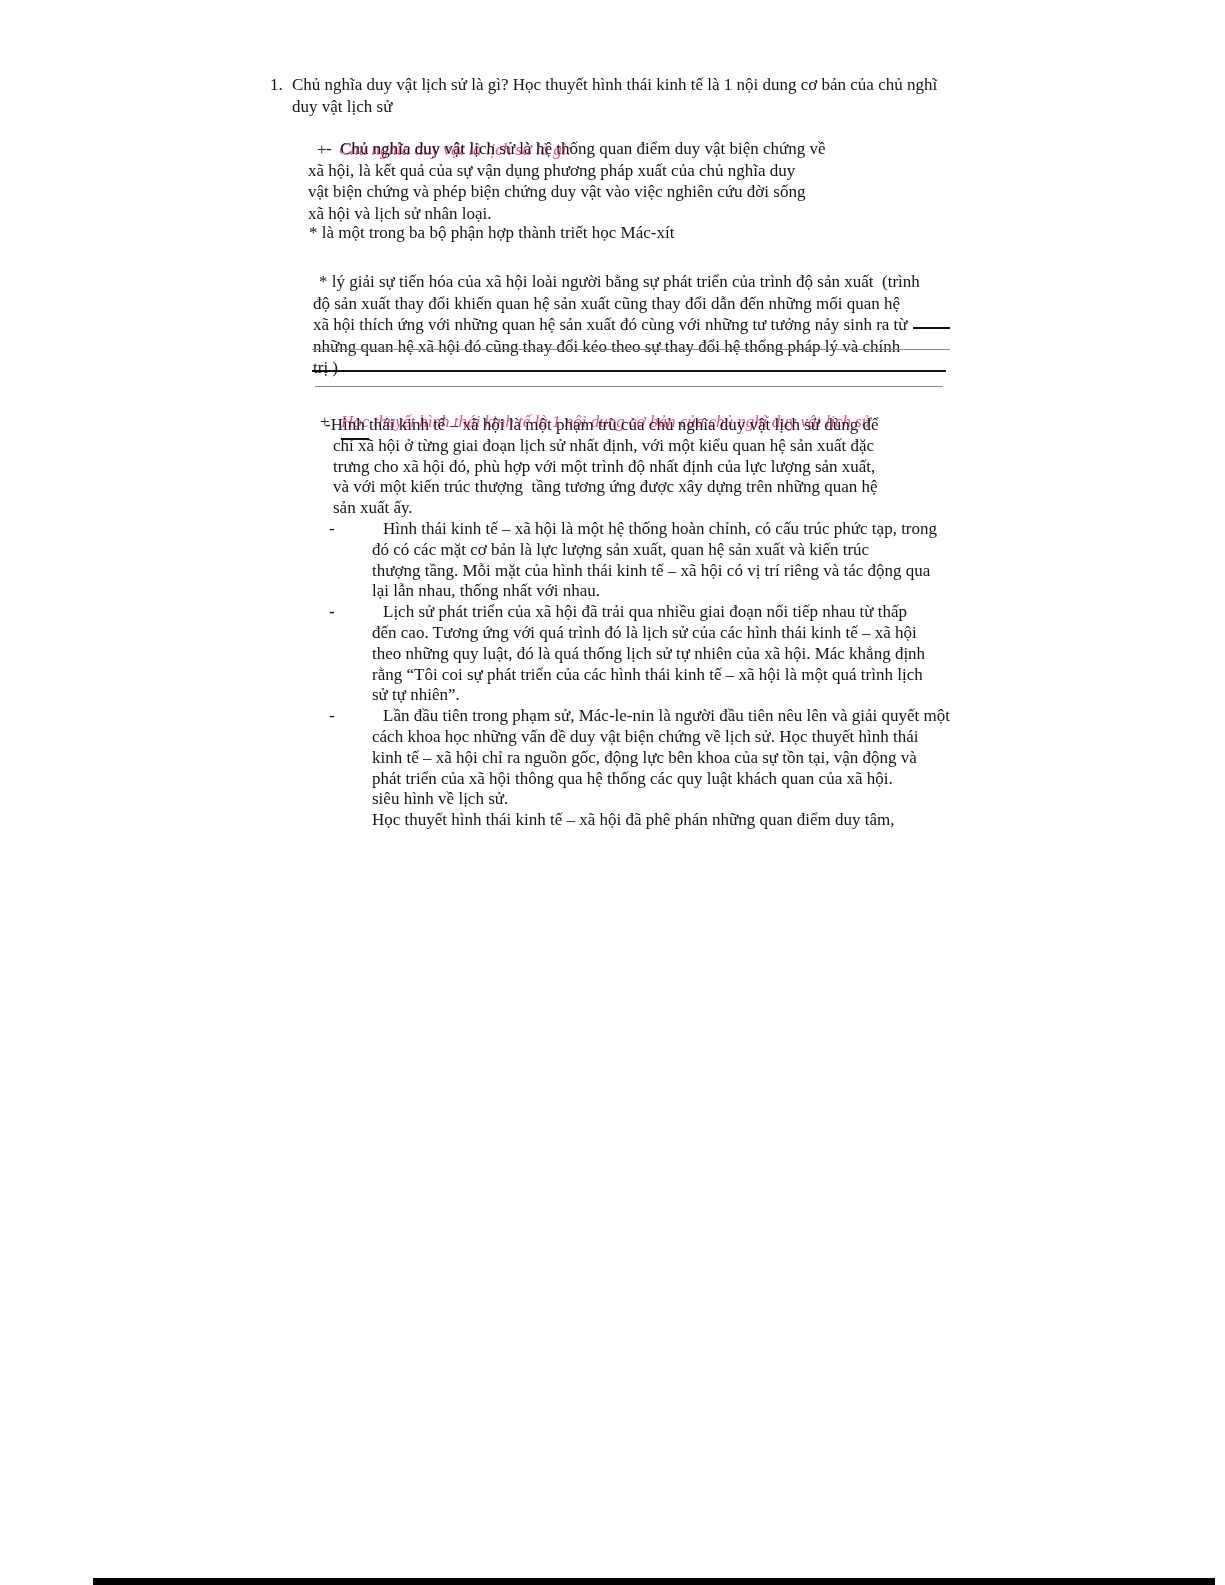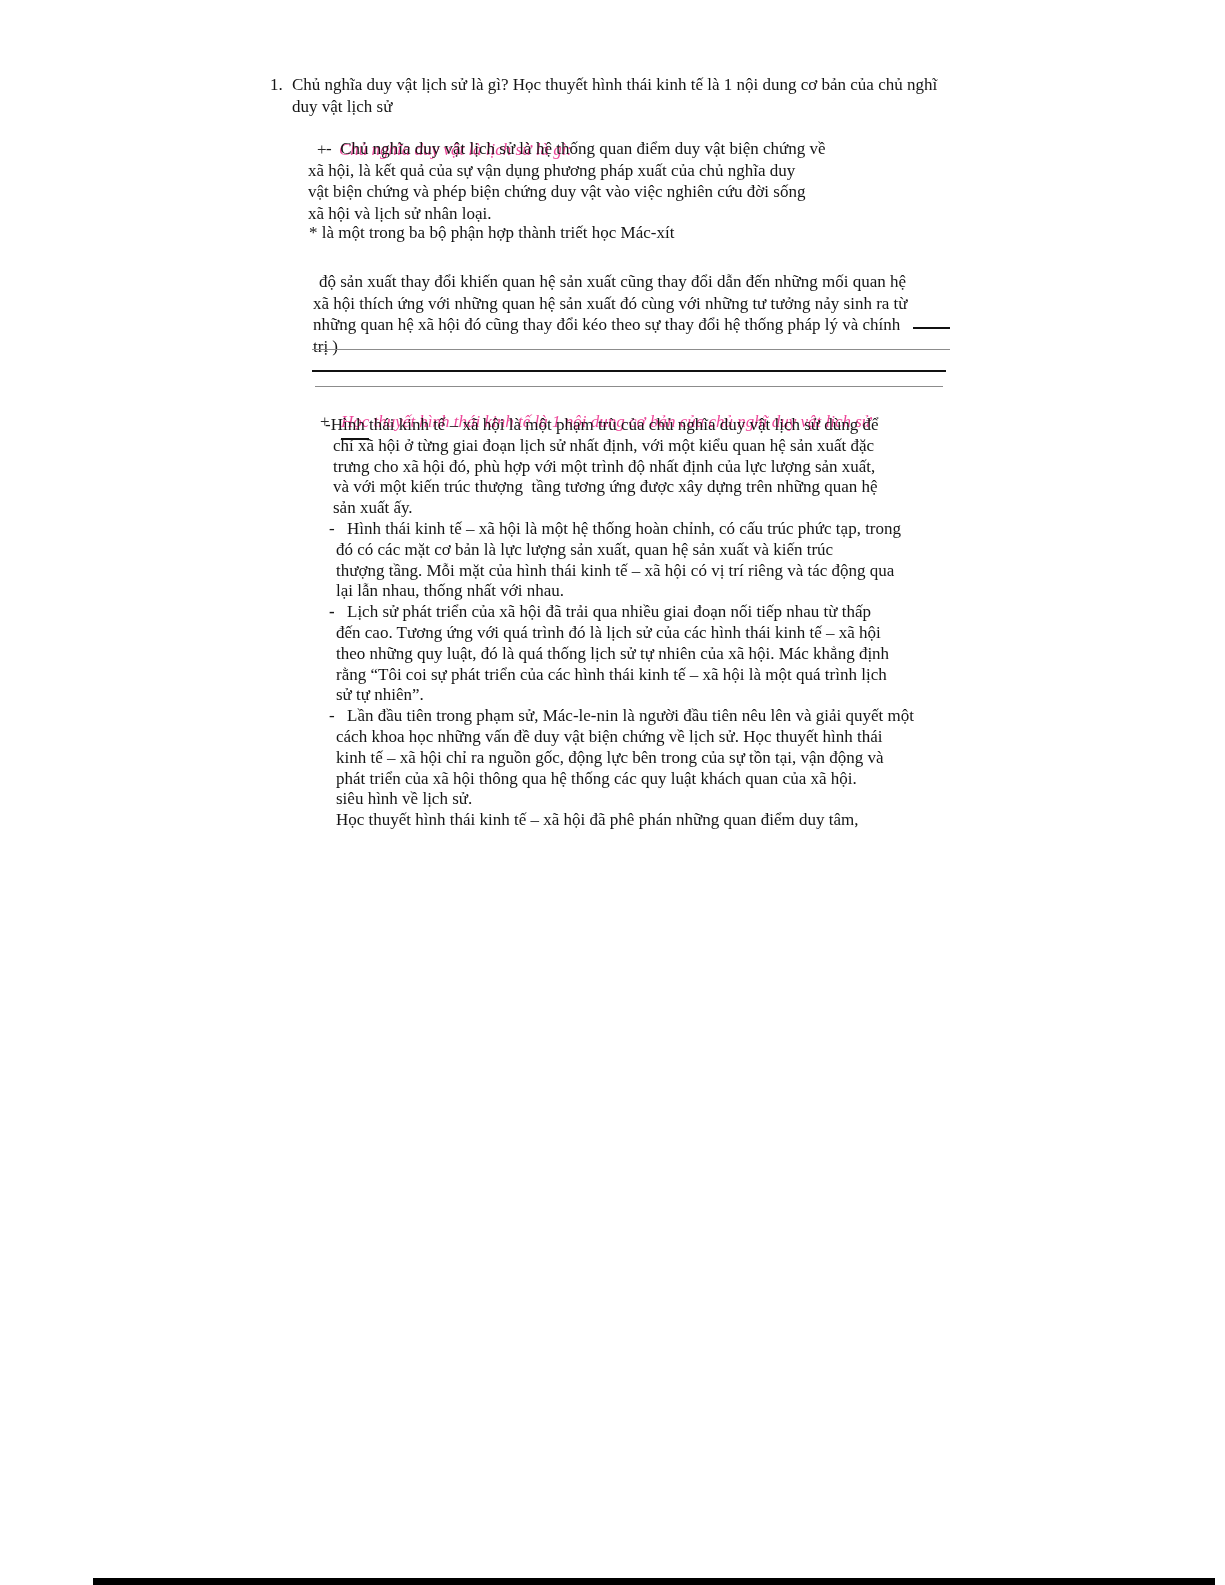--- a/index.html
+++ b/index.html
@@ -31,21 +31,21 @@
   .red { color: #ec4899; font-style: italic; }
   .u-word { border-bottom: 2px solid #111; padding-bottom: 7px; }
 
   
   .para1 .tline:first-child { text-indent: 18px; }
 
   
   .note2 .tline:first-child { text-indent: 6px; }
 
   
-  .bullets .tline { line-height: 20.8px; }
+  .bullets .tline { line-height: 20.8px; margin-left: 36px; }
   .b-attached .tline { margin-left: 8px; }
   .b-attached .tline:first-child { margin-left: 0; }
   .hang { position: relative; }
   .hang .blines { margin-left: 11px; }
   .hang .blines .tline:first-child { text-indent: 11px; }
   .hang .dash {
     position: absolute; left: 4px; top: 0;
     line-height: 20.8px; white-space: pre;
   }
   .bold-dash .dash { font-weight: bold; }
@@ -76,20 +76,21 @@
   <div class="abs para1" style="left:308px; top:138px;">
       <div class="tline">-  Chủ nghĩa duy vật lịch sử là hệ thống quan điểm duy vật biện chứng về</div>
       <div class="tline">xã hội, là kết quả của sự vận dụng phương pháp xuất của chủ nghĩa duy</div>
       <div class="tline">vật biện chứng và phép biện chứng duy vật vào việc nghiên cứu đời sống</div>
       <div class="tline">xã hội và lịch sử nhân loại.</div>
     </div>
 
   <div class="abs tline" style="left:309px; top:222px;">* là một trong ba bộ phận hợp thành triết học Mác-xít</div>
 
   <div class="abs note2" style="left:313px; top:271px;">
+      <div class="tline">* lý giải sự tiến hóa của xã hội loài người bằng sự phát triển của trình độ sản xuất  (trình</div>
       <div class="tline">độ sản xuất thay đổi khiến quan hệ sản xuất cũng thay đổi dẫn đến những mối quan hệ</div>
       <div class="tline">xã hội thích ứng với những quan hệ sản xuất đó cùng với những tư tưởng nảy sinh ra từ</div>
       <div class="tline">những quan hệ xã hội đó cũng thay đổi kéo theo sự thay đổi hệ thống pháp lý và chính</div>
       <div class="tline">trị )</div>
     </div>
 
   <div class="rule dark" style="left:913px; top:327px; width:37px;"></div>
   <div class="rule" style="left:312px; top:349px; width:638px;"></div>
   <div class="rule dark" style="left:312px; top:370px; width:634px;"></div>
   <div class="rule" style="left:315px; top:386px; width:628px;"></div>
@@ -127,21 +128,21 @@
           <div class="tline">rằng “Tôi coi sự phát triển của các hình thái kinh tế – xã hội là một quá trình lịch</div>
           <div class="tline">sử tự nhiên”.</div>
         </div>
     </div>
 
     <div class="hang">
       <span class="dash">-</span>
       <div class="blines">
           <div class="tline">Lần đầu tiên trong phạm sử, Mác-le-nin là người đầu tiên nêu lên và giải quyết một</div>
           <div class="tline">cách khoa học những vấn đề duy vật biện chứng về lịch sử. Học thuyết hình thái</div>
-          <div class="tline">kinh tế – xã hội chỉ ra nguồn gốc, động lực bên trong của sự tồn tại, vận động và</div>
+          <div class="tline">kinh tế – xã hội chỉ ra nguồn gốc, động lực bên khoa của sự tồn tại, vận động và</div>
           <div class="tline">phát triển của xã hội thông qua hệ thống các quy luật khách quan của xã hội.</div>
           <div class="tline">siêu hình về lịch sử.</div>
           <div class="tline">Học thuyết hình thái kinh tế – xã hội đã phê phán những quan điểm duy tâm,</div>
         </div>
     </div>
 
   </div>
 
   <div class="bottom-bar" style="left:93px; top:1578px; width:1122px; height:7px;"></div>
 

